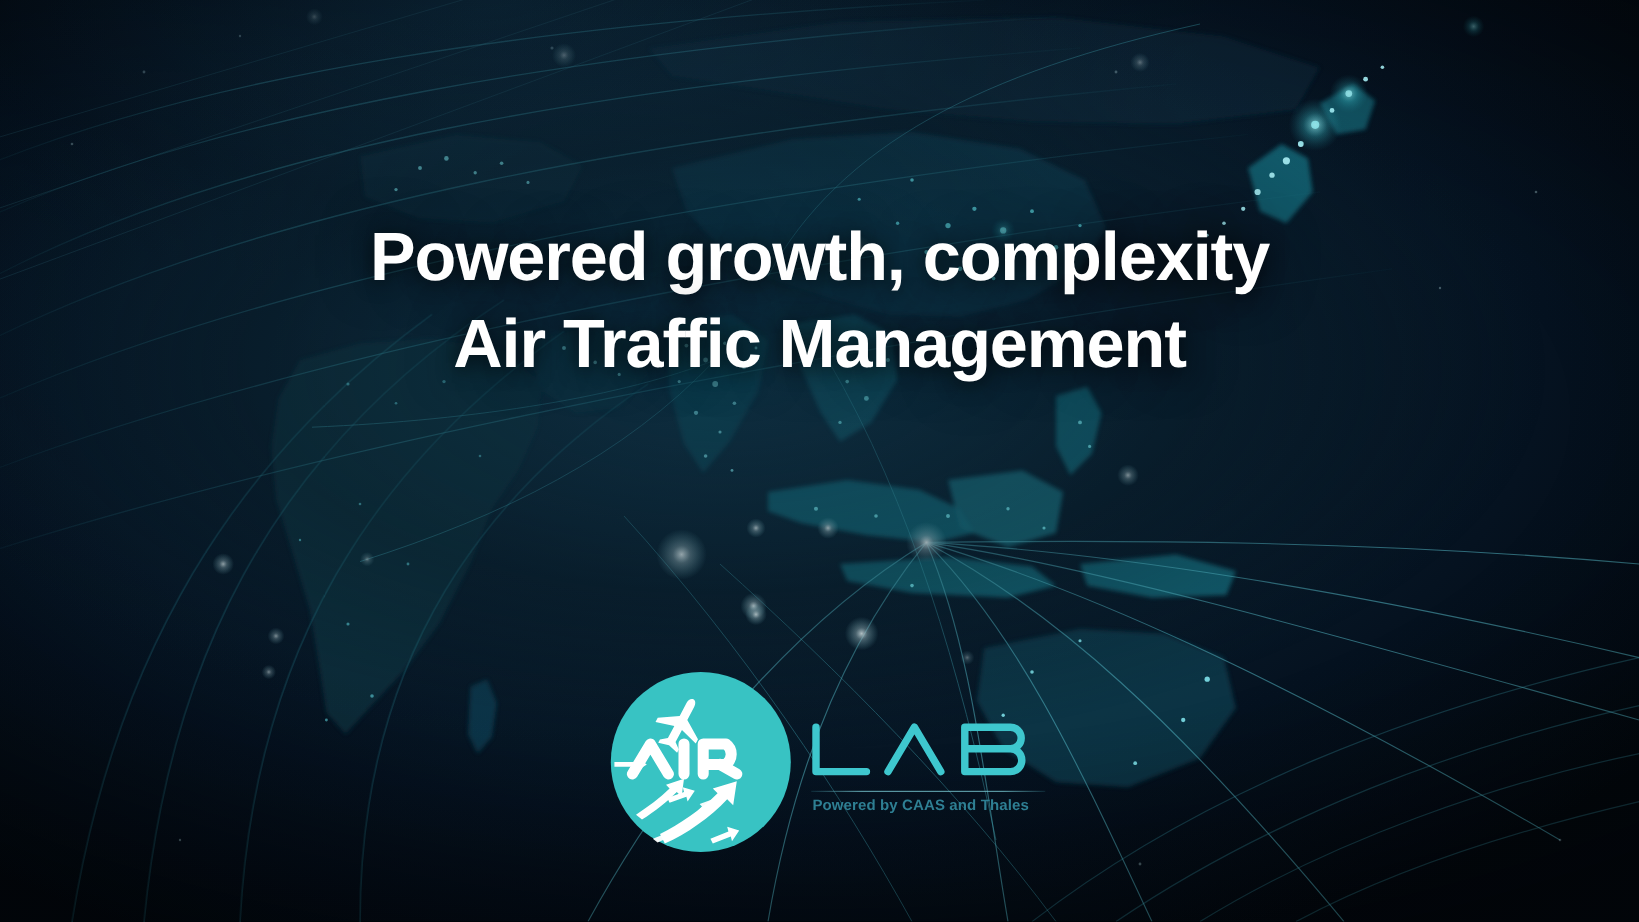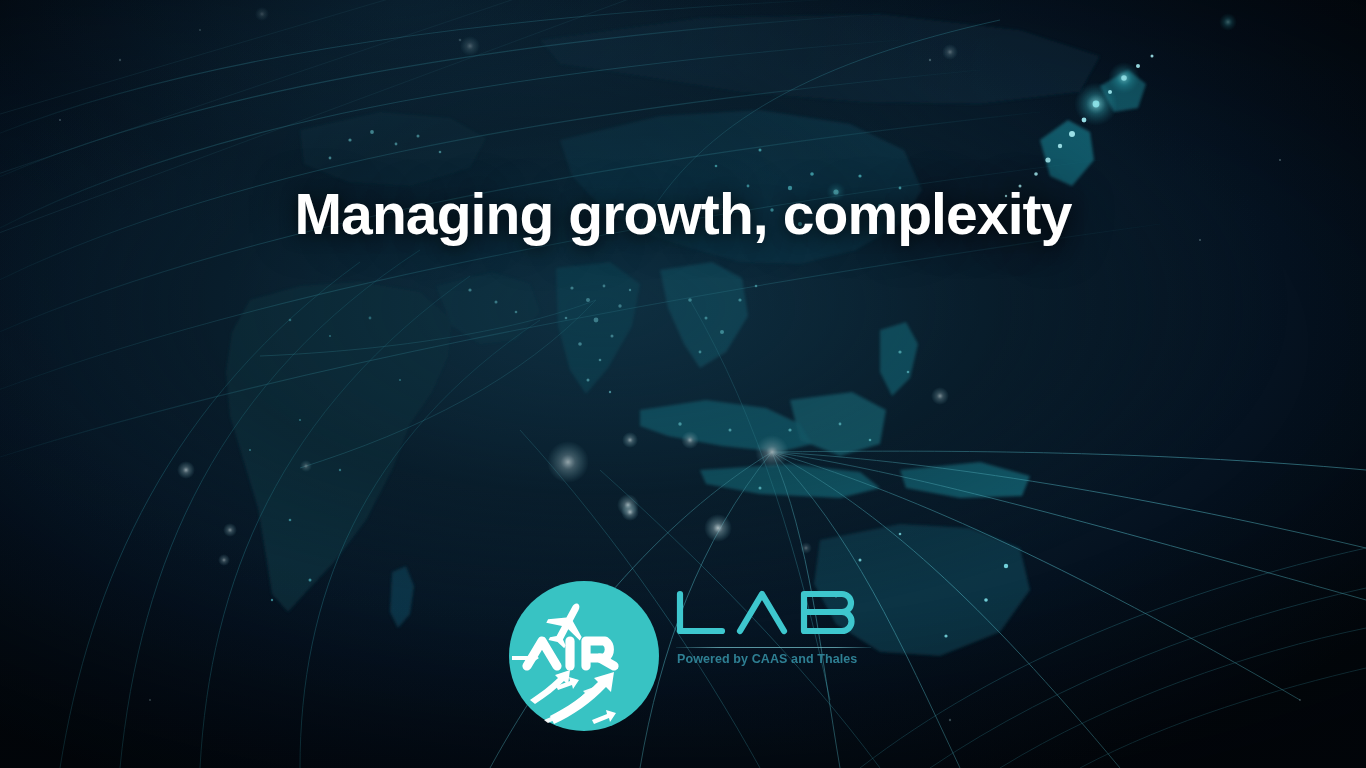--- a/index.html
+++ b/index.html
@@ -44,24 +44,24 @@
     font-size:57px;
     line-height:73px;
     letter-spacing:-0.9px;
     white-space:nowrap;
     text-shadow:0 2px 16px rgba(0,0,0,0.65), 0 0 42px rgba(0,0,0,0.5);
   }
 
   
   #logo {
     position:absolute;
-    left:508px; top:580px;
+    left:508px; top:559px;
     width:360px; height:152px;
     z-index:7;
-    display:flex; align-items:flex-start;
+    display:flex; align-items:center;
   }
   #logo-badge { position:relative; width:152px; height:152px; flex:0 0 152px; }
   #logo-badge svg { display:block; width:152px; height:152px; }
 
   #logo-word { position:relative; margin-left:14px; padding-top:6px; }
   #logo-word svg.labmark { display:block; }
   #logo-rule {
     width:195px; height:1px; margin:7px 0 0 2px;
     background:linear-gradient(to right, rgba(58,170,185,0.15), rgba(120,200,210,0.72) 22%, rgba(120,200,210,0.72) 82%, rgba(58,170,185,0.15));
   }
@@ -335,21 +335,22 @@
         <path d="M-20,120 L520,-40"></path>
           <path d="M-20,180 L600,-30"></path>
         <path d="M-20,240 L680,-20"></path>
       </g>
     </svg>
     <div class="topglow"></div>
     <div class="vignette"></div>
   </div>
 
   <div id="title-block">
-    <span class="tline">Managing growth, complexity</span>
+    <span class="tline">Powered growth, complexity</span>
+    <span class="tline">Air Traffic Management</span>
   </div>
 
   <div id="logo">
 
     <div id="logo-badge">
       <svg viewBox="0 0 152 152" xmlns="http://www.w3.org/2000/svg">
         <circle cx="76" cy="76" r="75" fill="#38c3c3"></circle>
 
         <g fill="#ffffff" transform="translate(57,17) rotate(28)">
           <path d="M14.5,0 C16.6,0 18.1,2.2 18.1,5.4 L18.1,17.5 L33.5,27.5 L33.5,31.5 L18.1,27.0 L18.1,38.4 L23.4,42.6 L23.4,45.6 L14.5,43.2 L5.6,45.6 L5.6,42.6 L10.9,38.4 L10.9,27.0 L-4.5,31.5 L-4.5,27.5 L10.9,17.5 L10.9,5.4 C10.9,2.2 12.4,0 14.5,0 Z"></path>

